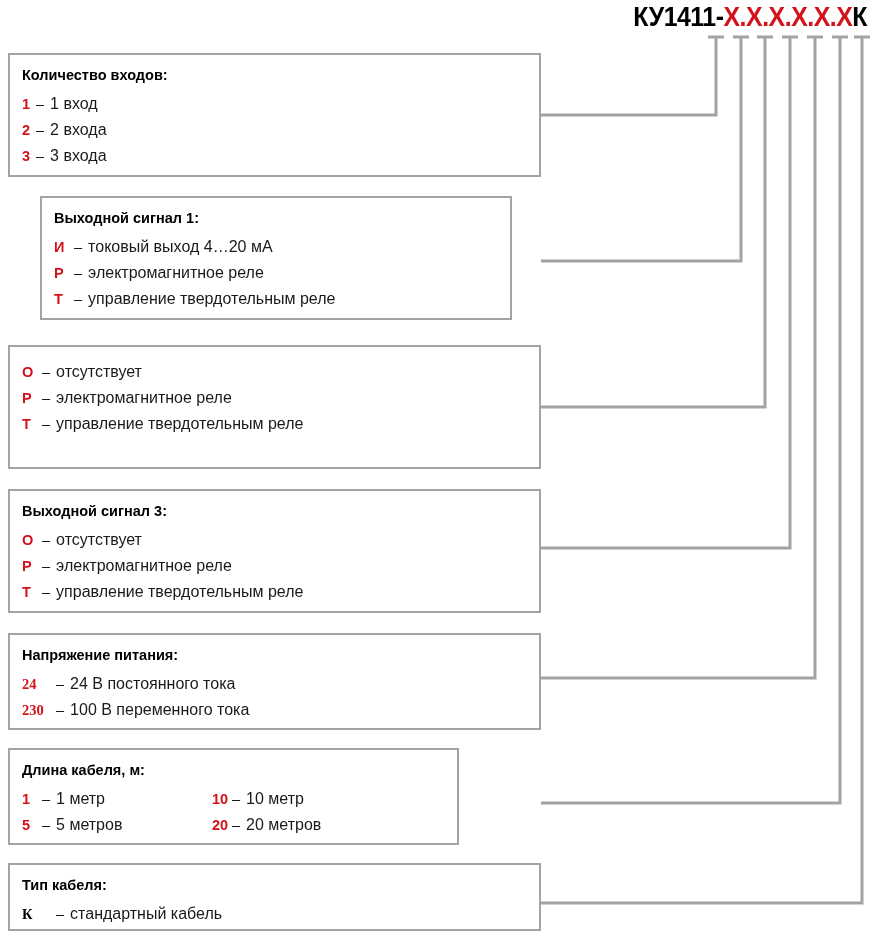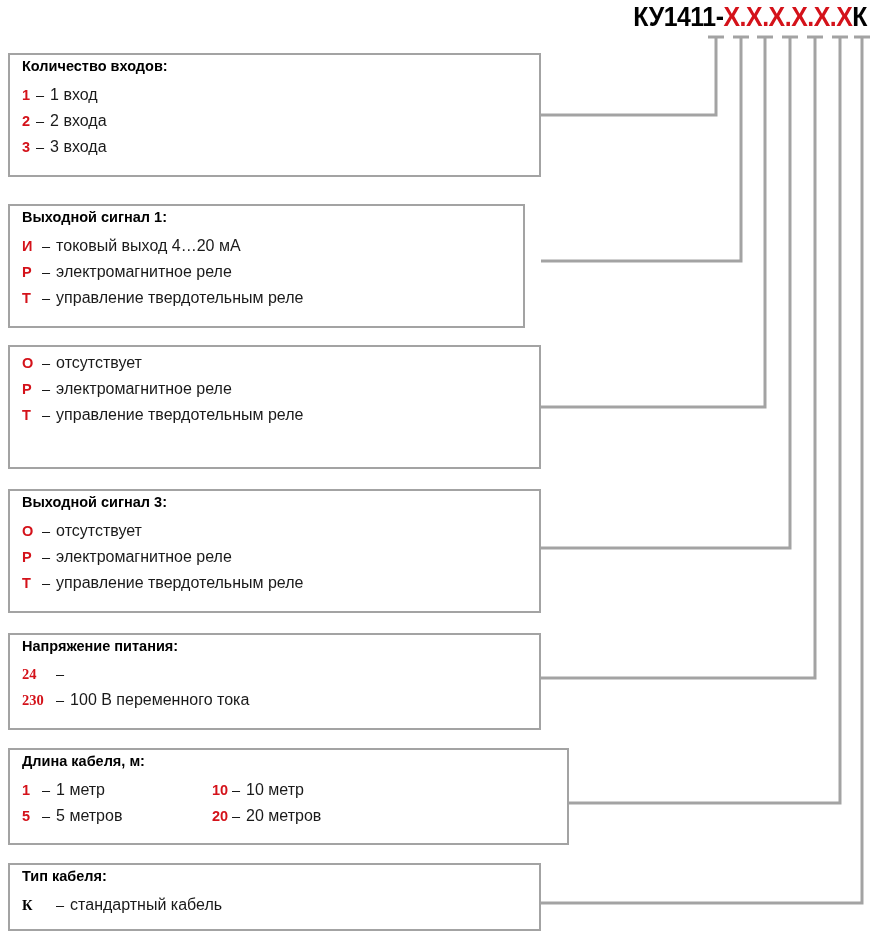--- a/index.html
+++ b/index.html
@@ -50,21 +50,21 @@
   #code-title .code-var    { color: #d4121a; }
   #code-title .code-suffix { color: #000000; }
 
   
   .opt-box {
     position: absolute;
     left: 8px;
     box-sizing: border-box;
     background: #ffffff;
     border: 2px solid #a3a3a3;
-    padding: 3px 0 0 12px;
+    padding: 12px 0 0 12px;
   }
   .opt-title {
     font-size: 14.5px;
     font-weight: bold;
     color: #000000;
     line-height: 17px;
     margin-bottom: 7px;
     white-space: nowrap;
   }
   .opt-rows {
@@ -156,21 +156,21 @@
         <span class="desc">2 входа</span>
       </div>
       <div class="opt-row">
         <span class="code">3</span>
         <span class="dash">–</span>
         <span class="desc">3 входа</span>
       </div>
     </div>
   </div>
 
-  <div class="opt-box" style="top:204px; width:517px; height:124px;">
+  <div class="opt-box" style="top:196px; width:472px; height:124px;margin-left:32px;">
     <div class="opt-title">Выходной сигнал 1:</div>
     <div class="opt-rows cw-2">
       <div class="opt-row">
         <span class="code">И</span>
         <span class="dash">–</span>
         <span class="desc">токовый выход 4…20 мА</span>
       </div>
       <div class="opt-row">
         <span class="code">Р</span>
         <span class="dash">–</span>
@@ -224,30 +224,31 @@
       </div>
     </div>
   </div>
 
   <div class="opt-box" style="top:633px; width:533px; height:97px;">
     <div class="opt-title">Напряжение питания:</div>
     <div class="opt-rows cw-3">
       <div class="opt-row">
         <span class="code">24</span>
         <span class="dash">–</span>
+        <span class="desc">24 В постоянного тока</span>
       </div>
       <div class="opt-row">
         <span class="code">230</span>
         <span class="dash">–</span>
         <span class="desc">100 В переменного тока</span>
       </div>
     </div>
   </div>
 
-  <div class="opt-box" style="top:748px; width:561px; height:97px;">
+  <div class="opt-box" style="top:748px; width:451px; height:97px;">
     <div class="opt-title">Длина кабеля, м:</div>
     <div class="opt-grid cw-2">
       <div class="opt-row">
         <span class="code">1</span>
         <span class="dash">–</span>
         <span class="desc">1 метр</span>
       </div>
       <div class="opt-row">
         <span class="code">10</span>
         <span class="dash">–</span>

